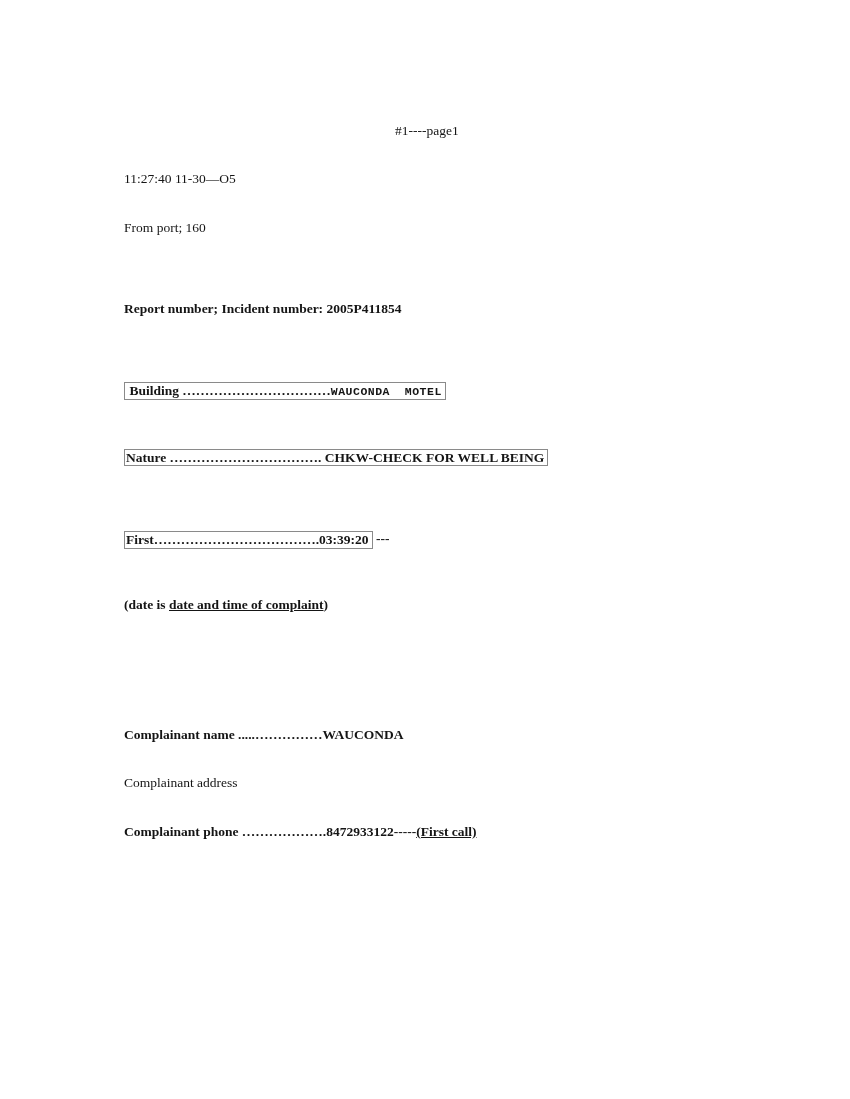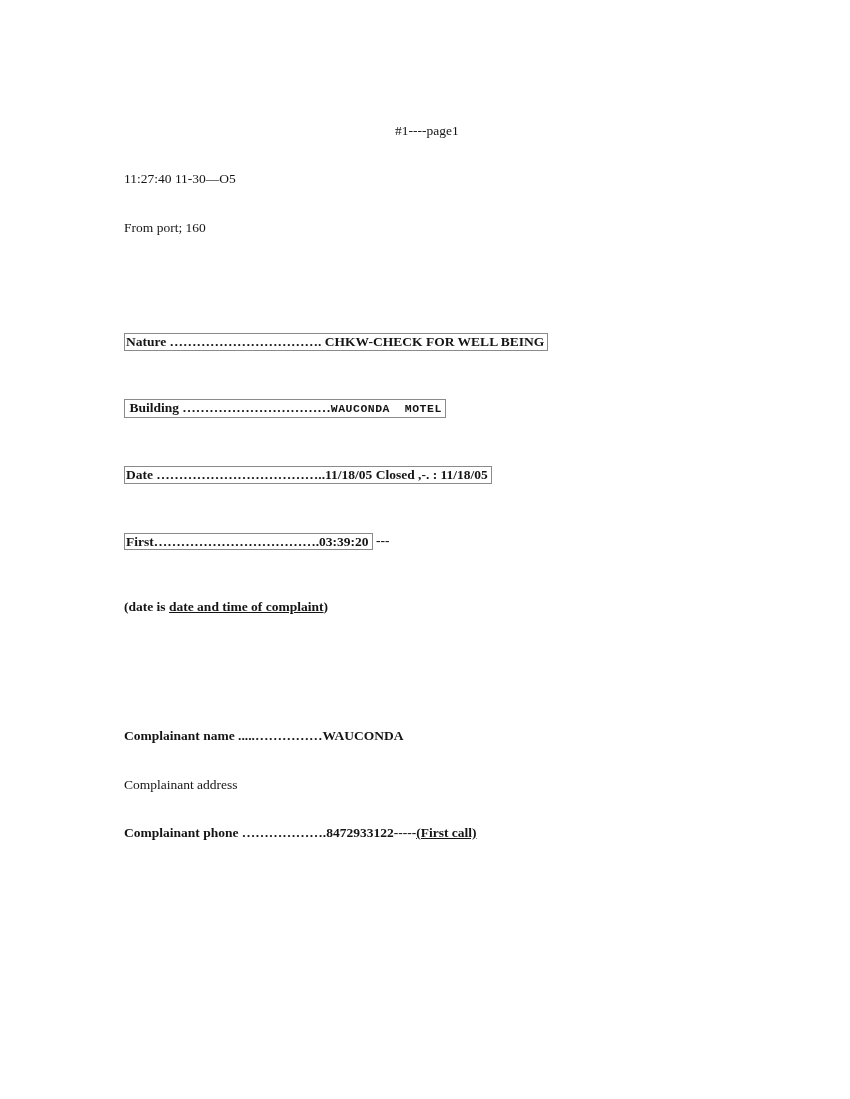--- a/index.html
+++ b/index.html
@@ -29,27 +29,27 @@
 <body>
 
 <div class="page">
 
   
   <div class="ln hdr">#1----page1</div>
   <div class="ln">11:27:40 11-30—O5</div>
   <div class="ln">From port; 160</div>
 
   
+  <div class="ln b">Report number; Incident number: 2005P411854</div>
 
+
+  <div class="ln"><span class="box"><span class="b"> Building ……………………………</span><span class="mono">WAUCONDA  MOTEL</span></span></div>
 
   <div class="ln"><span class="box b">Nature ……………………………. CHKW-CHECK FOR WELL BEING</span></div>
 
-  <div class="ln"><span class="box"><span class="b"> Building ……………………………</span><span class="mono">WAUCONDA  MOTEL</span></span></div>
-
-  <div class="ln"><span class="box b">Date ………………………………..11/18/05 Closed ,-. : 11/18/05</span></div>
 
   <div class="ln"><span class="box b">First……………………………….03:39:20</span><span class="b"> ---</span></div>
 
   <div class="ln b"><span>(date is </span><span class="iu">date and time of complaint</span><span>)</span></div>
 
   <div class="sp16"></div>
 
   <div class="ln b">Complainant name .....……………WAUCONDA</div>
   <div class="ln">Complainant address</div>
   <div class="ln b"><span>Complainant phone ……………….8472933122-----</span><span class="iu">(First call)</span></div>

